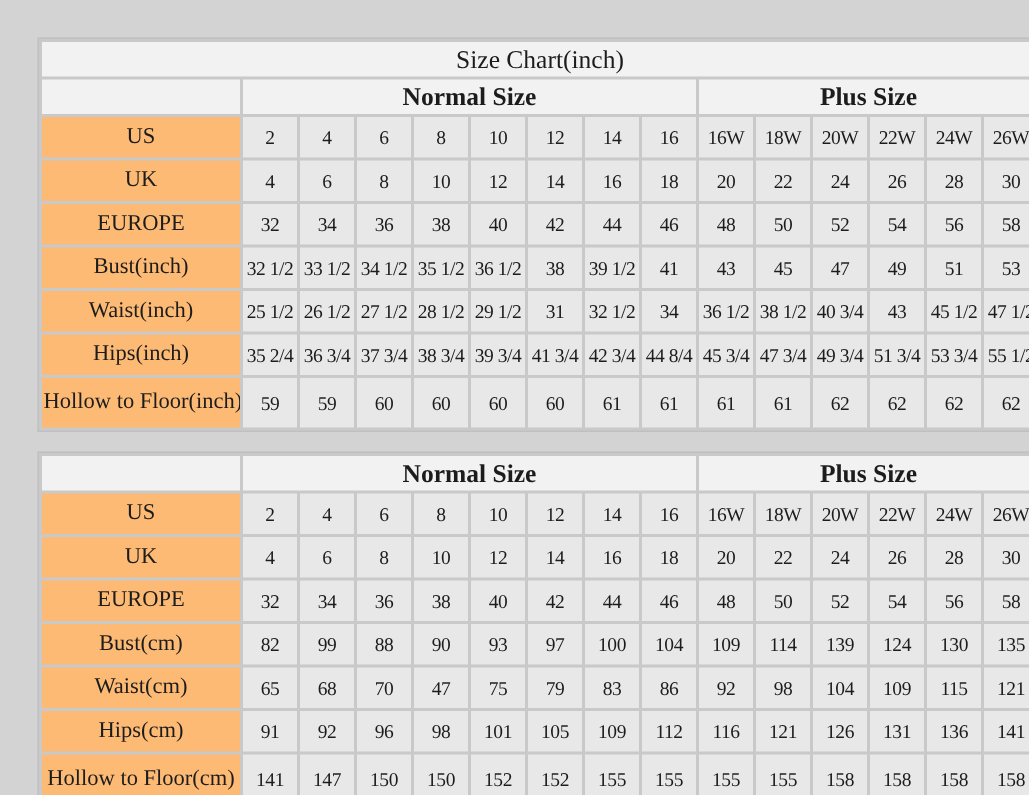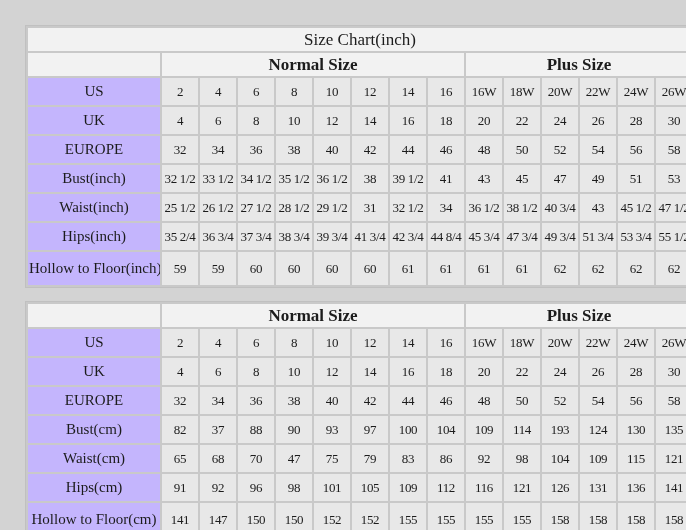--- a/index.html
+++ b/index.html
@@ -38,21 +38,21 @@
     font-size: 17px;
     height: 21px;
   }
   .group-cell, .corner-cell {
     background: #f2f2f2;
     font-size: 17px;
     height: 21px;
     font-weight: bold;
   }
   .label-cell {
-    background: #c4b5fd;
+    background: #fdba74;
     font-size: 15px;
     height: 25px;
   }
   .data-cell {
     background: #e8e8e8;
     font-size: 13px;
     letter-spacing: -0.3px;
   }
   tbody tr:last-child .label-cell,
   tbody tr:last-child .data-cell {
@@ -262,30 +262,30 @@
           <td class="data-cell">48</td>
           <td class="data-cell">50</td>
           <td class="data-cell">52</td>
           <td class="data-cell">54</td>
           <td class="data-cell">56</td>
           <td class="data-cell">58</td>
         </tr>
         <tr>
           <td class="label-cell">Bust(cm)</td>
           <td class="data-cell">82</td>
-          <td class="data-cell">37</td>
+          <td class="data-cell">99</td>
           <td class="data-cell">88</td>
           <td class="data-cell">90</td>
           <td class="data-cell">93</td>
           <td class="data-cell">97</td>
           <td class="data-cell">100</td>
           <td class="data-cell">104</td>
           <td class="data-cell">109</td>
           <td class="data-cell">114</td>
-          <td class="data-cell">193</td>
+          <td class="data-cell">139</td>
           <td class="data-cell">124</td>
           <td class="data-cell">130</td>
           <td class="data-cell">135</td>
         </tr>
         <tr>
           <td class="label-cell">Waist(cm)</td>
           <td class="data-cell">65</td>
           <td class="data-cell">68</td>
           <td class="data-cell">70</td>
           <td class="data-cell">47</td>

